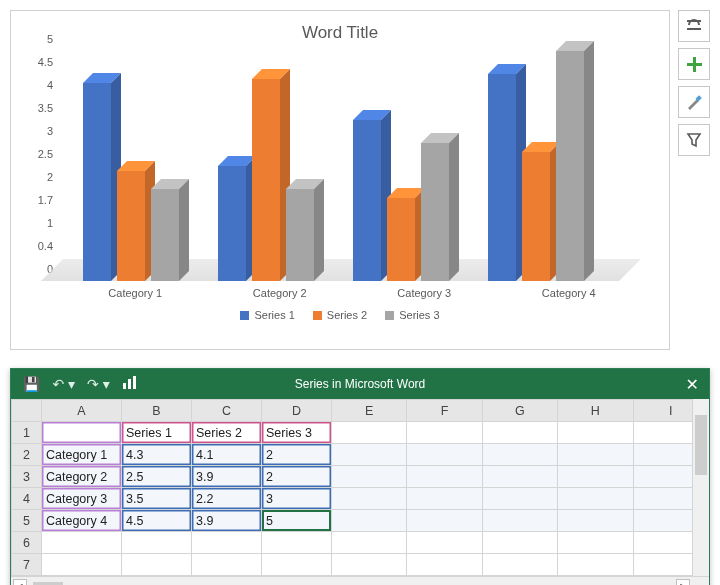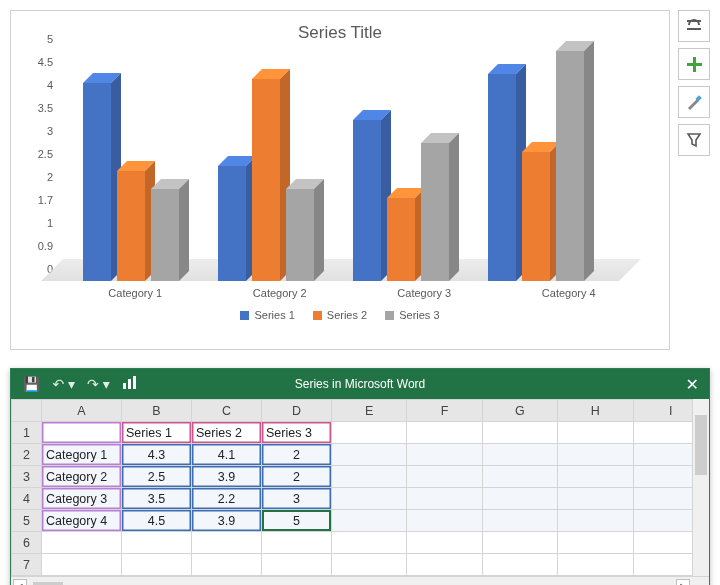--- a/index.html
+++ b/index.html
@@ -209,21 +209,21 @@
     color: #444;
     width: 30px;
   }
   .xl-grid .corner {
     background: #e6e6e6;
     width: 30px;
   }
   .xl-grid td {
     text-align: left;
   }
-  .xl-grid td.num { text-align: center; }
+  .xl-grid td.num { text-align: left; }
   .data-range td { background: #f3f7fc; }
   .hdr-row td { background: #fff; }
   
   .rng-a { box-shadow: inset 0 0 0 1.5px #b97ed6; }
   .rng-b { box-shadow: inset 0 0 0 1.5px #d0548c; }
   .rng-sel { box-shadow: inset 0 0 0 2px #217346; }
   .rng-data { box-shadow: inset 0 0 0 1.5px #3d6db5; }
   .xl-vscroll {
     position: absolute;
     right: 0; top: 0; bottom: 18px;
@@ -264,26 +264,26 @@
     height: 8px;
     width: 30px;
     background: #cdcdcd;
   }
 </style>
 </head>
 <body>
 
 <div class="chart-wrap">
   <div class="chart-panel">
-    <div class="chart-title">Series Title</div>
+    <div class="chart-title">Word Title</div>
 
     <div class="plot-zone">
       <div class="y-axis">
           <div class="y-tick" style="bottom: 0px;">0</div>
-          <div class="y-tick" style="bottom: 23px;">0.9</div>
+          <div class="y-tick" style="bottom: 23px;">0.4</div>
           <div class="y-tick" style="bottom: 46px;">1</div>
           <div class="y-tick" style="bottom: 69px;">1.7</div>
           <div class="y-tick" style="bottom: 92px;">2</div>
           <div class="y-tick" style="bottom: 115px;">2.5</div>
           <div class="y-tick" style="bottom: 138px;">3</div>
           <div class="y-tick" style="bottom: 161px;">3.5</div>
           <div class="y-tick" style="bottom: 184px;">4</div>
           <div class="y-tick" style="bottom: 207px;">4.5</div>
           <div class="y-tick" style="bottom: 230px;">5</div>
         </div>

